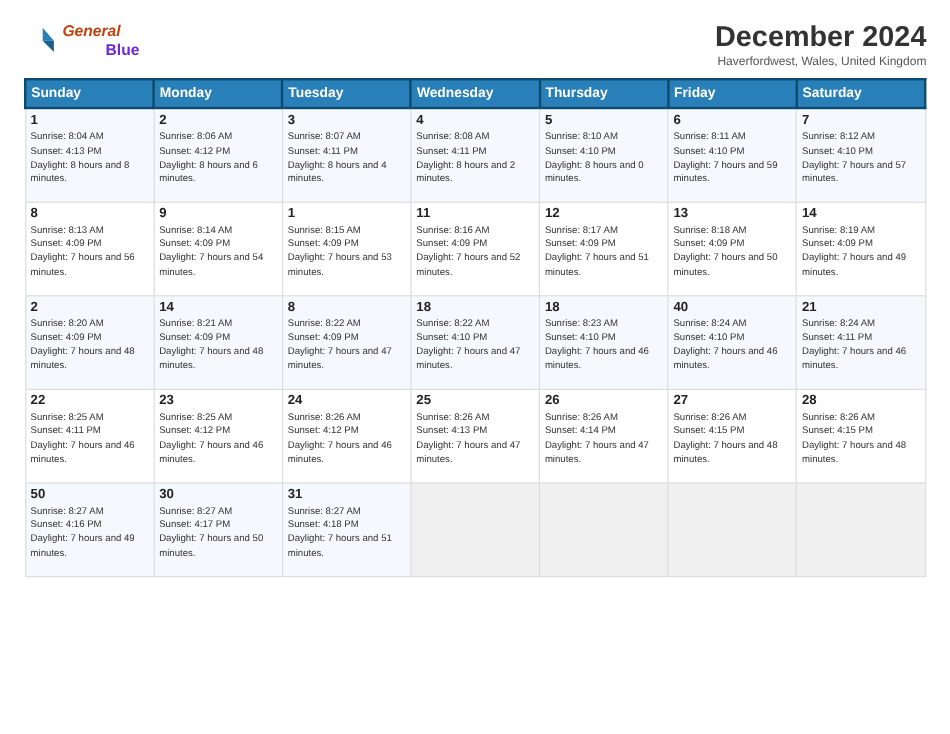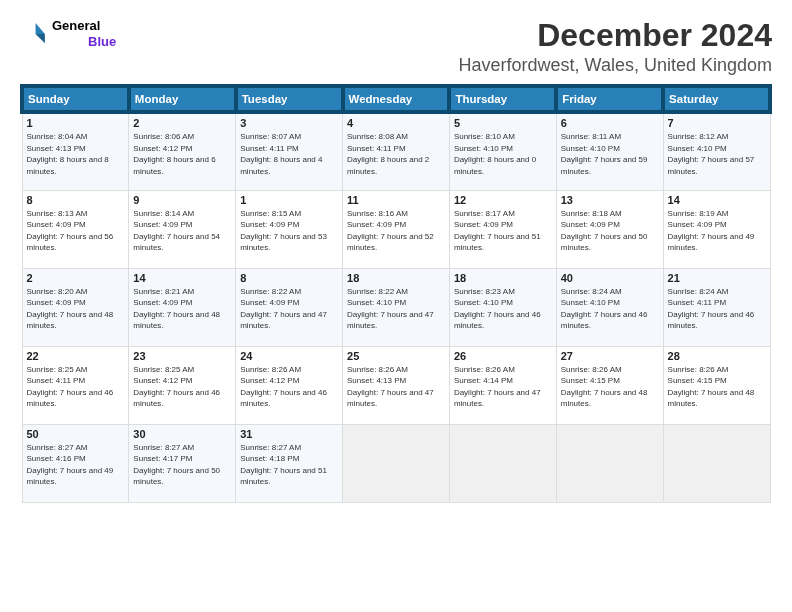--- a/index.html
+++ b/index.html
@@ -27,53 +27,54 @@
       align-items: center;
       gap: 4px;
     }
     .logo-text {
       font-size: 13px;
       font-weight: bold;
       color: #333;
       line-height: 1.2;
     }
     .logo-text span {
-      color: #000000;
+      color: #c2410c;
+      font-style: italic;
     }
     .logo-icon {
       width: 28px;
       height: 28px;
     }
     .title-block {
       text-align: right;
     }
     .month-title {
-      font-size: 32px;
+      font-size: 24px;
       font-weight: bold;
       color: #333;
       line-height: 1.1;
     }
     .location-title {
-      font-size: 18px;
+      font-size: 10px;
       color: #555;
       margin-top: 2px;
     }
     table {
       width: 100%;
       border-collapse: collapse;
       table-layout: fixed;
     }
     thead tr th {
       background: #2980b9;
       color: #fff;
       font-size: 11.5px;
       font-weight: bold;
       padding: 5px 4px;
       text-align: left;
-      border: 4px solid #0c4a6e;
+      border: 2px solid #0c4a6e;
     }
     tbody tr td {
       vertical-align: top;
       padding: 3px 4px;
       font-size: 8.5px;
       color: #333;
       border: 1px solid #ddd;
       height: 78px;
       background: #fff;
     }

